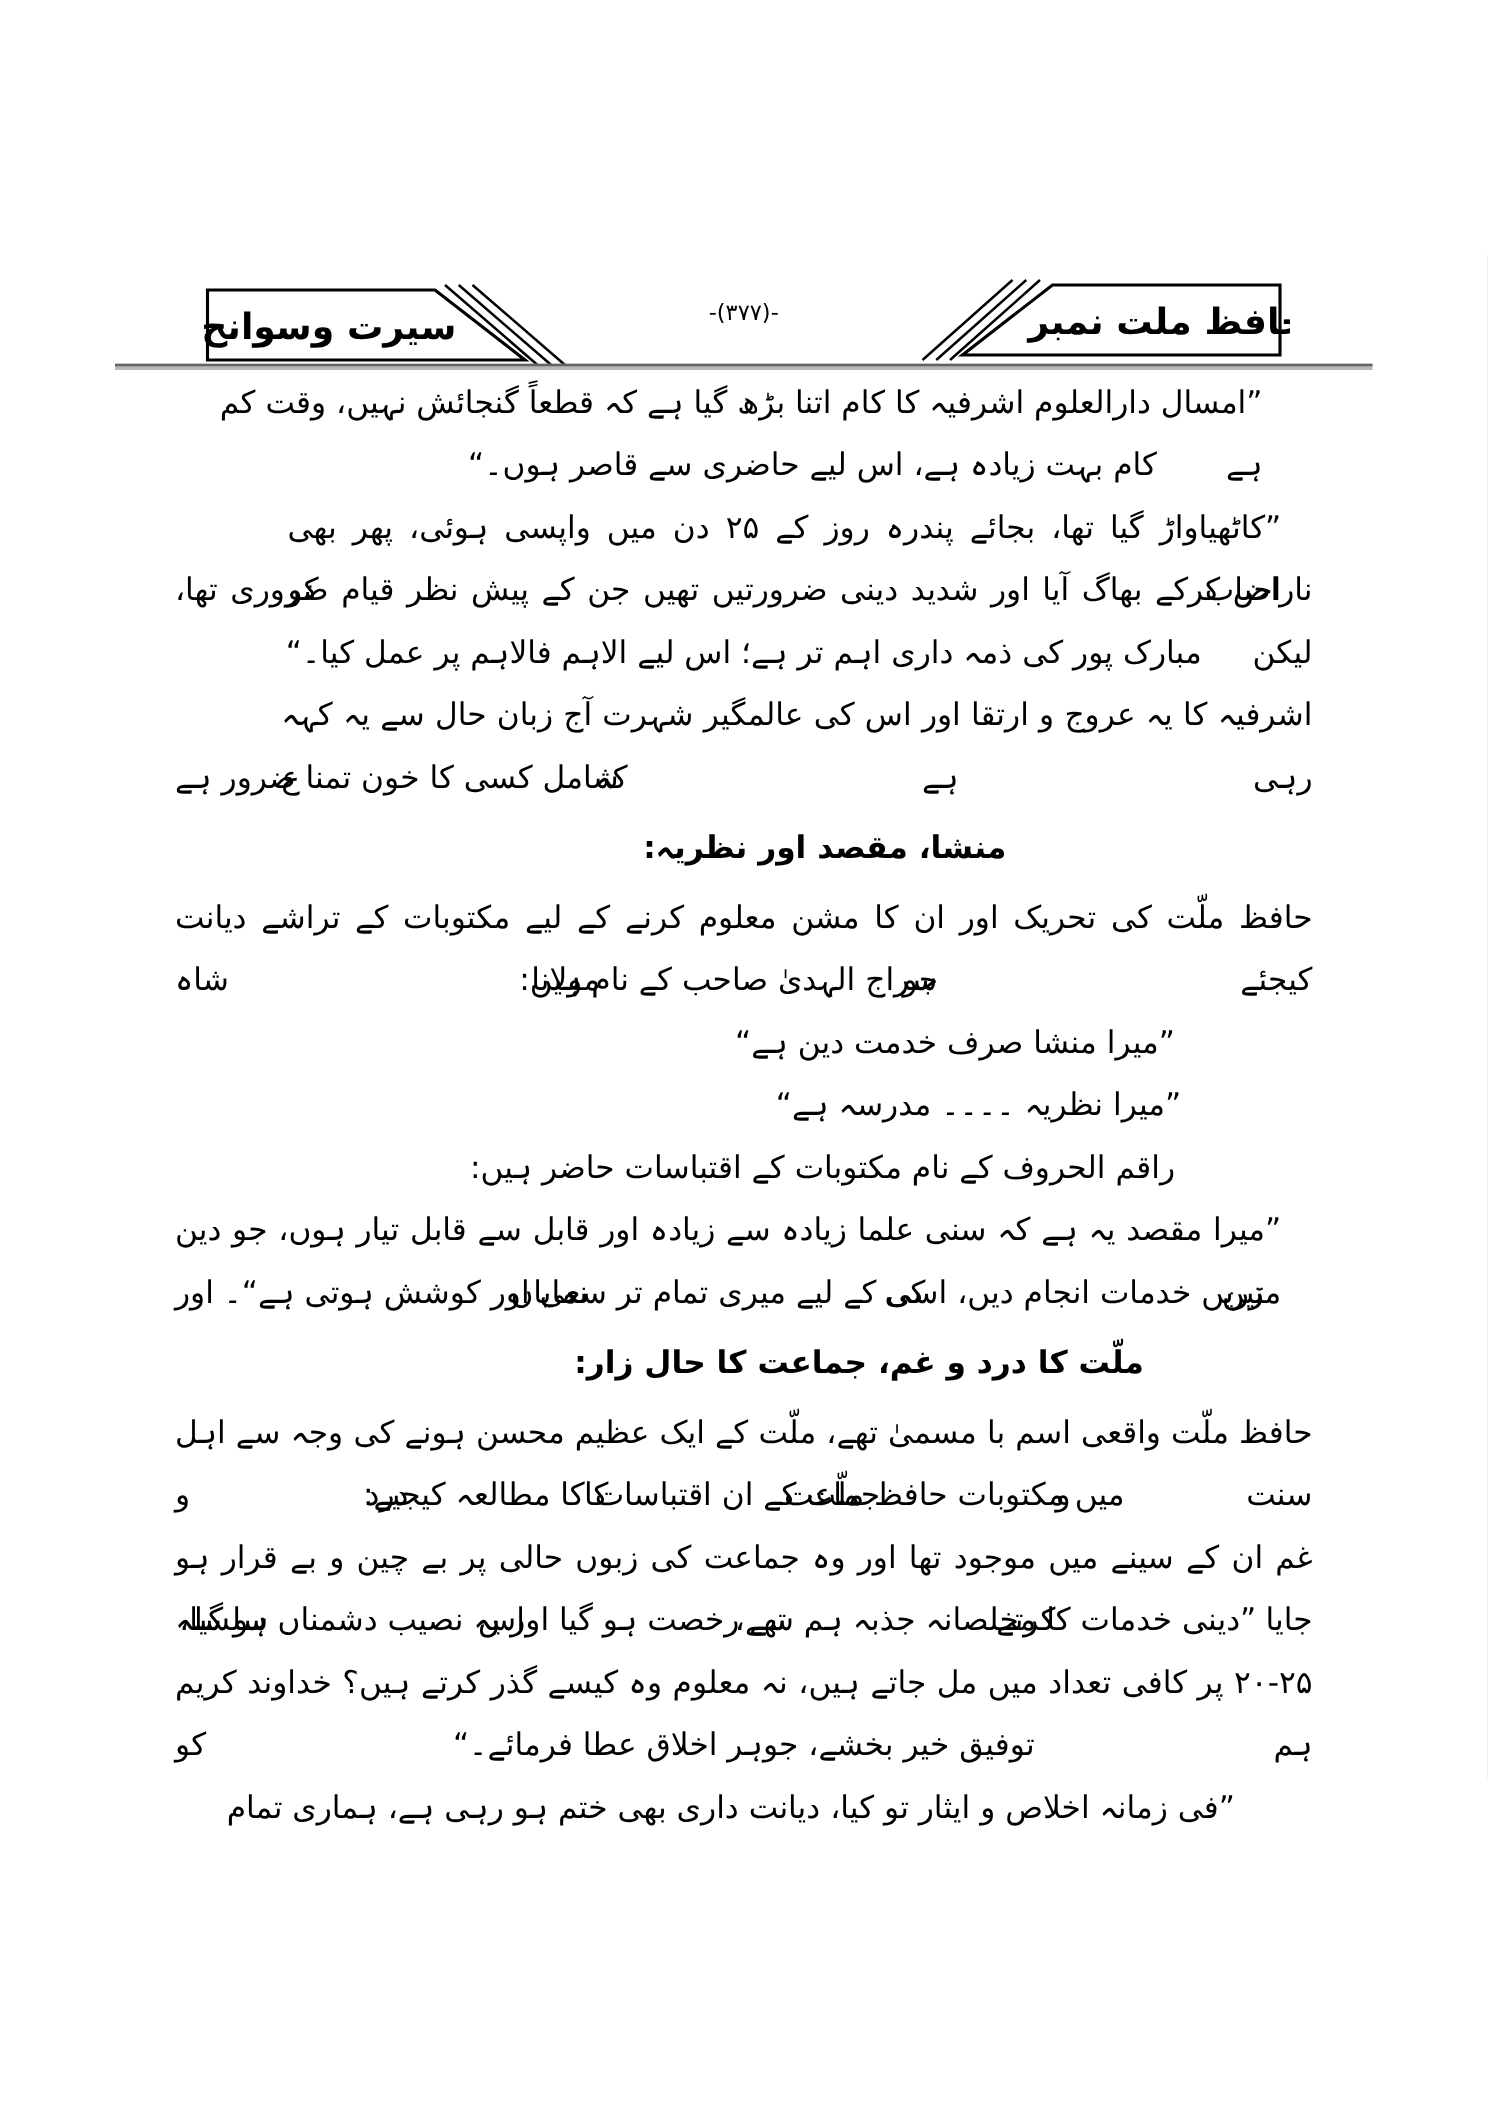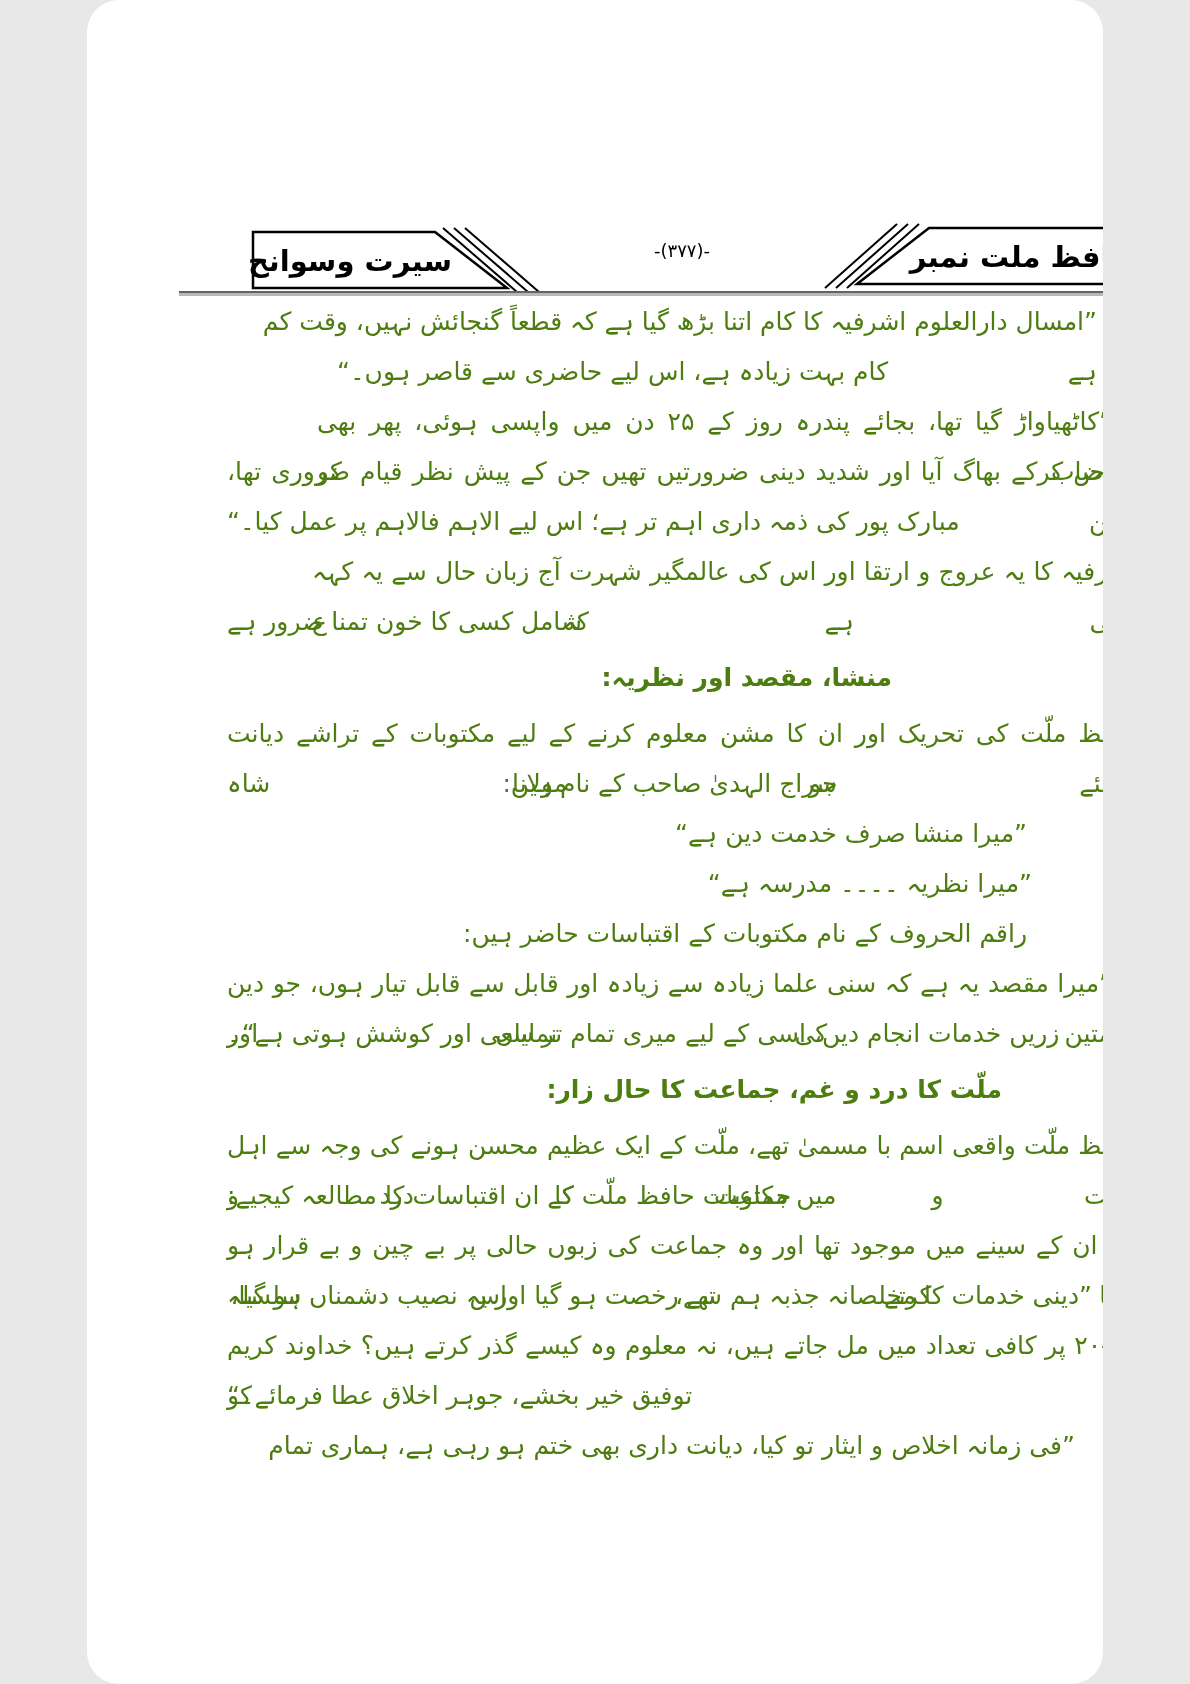--- a/index.html
+++ b/index.html
@@ -1,47 +1,46 @@
 <!DOCTYPE html>
 <html lang="ur"><head>
 <meta charset="utf-8">
 <style>
   html,body{margin:0;padding:0;background:#e8e8e8;}
   .page{
     position:relative;
-    width:1016px;height:1684px;
+    width:1190px;height:1684px;
     background:#ffffff;
     margin:0 auto;
     overflow:hidden;
     font-family:"DejaVu Sans",sans-serif;
     color:#000;
-    border-radius:32px;
   }
   
   .hdr-tab{position:absolute;}
   .hdr-rule{
     position:absolute;left:92px;top:291px;width:1006px;
     height:3px;background:#b8b8b8;border-top:2px solid #636363;
   }
   .pagenum{
     position:absolute;left:495px;top:240px;width:200px;
     text-align:center;font-size:18px;direction:ltr;
     font-family:"DejaVu Sans",sans-serif;
   }
   
   .body-col{position:absolute;left:140px;top:297px;width:910px;}
   .ln{
     direction:rtl;
     font-family:"DejaVu Sans",sans-serif;
     font-size:25px;line-height:50px;height:50px;
-    color:#4d7c0f;
+    color:#000000;
   }
   .hd{font-size:25px;font-weight:bold;line-height:62px;height:62px;}
   .al-r{text-align:right;}
-  .al-l{text-align:left;}
+  .al-l{text-align:center;}
   .al-c{text-align:left;}
   .al-j{text-align:justify;text-align-last:justify;}
   svg text{font-family:"DejaVu Sans",sans-serif;font-weight:bold;}
 </style>
 </head>
 <body>
 
 <div class="page">
 
   <svg class="hdr-tab" style="left:158px;top:226px;" width="310" height="68" viewBox="0 0 310 68">

